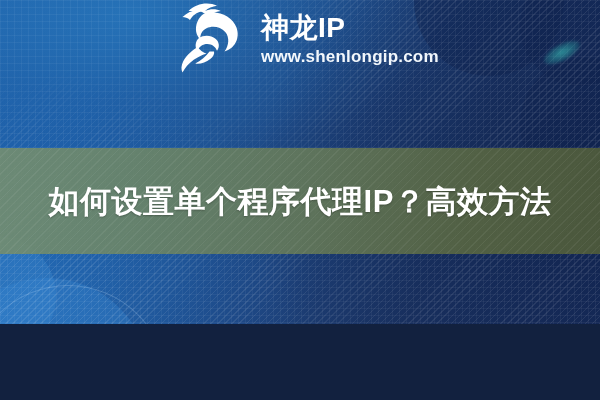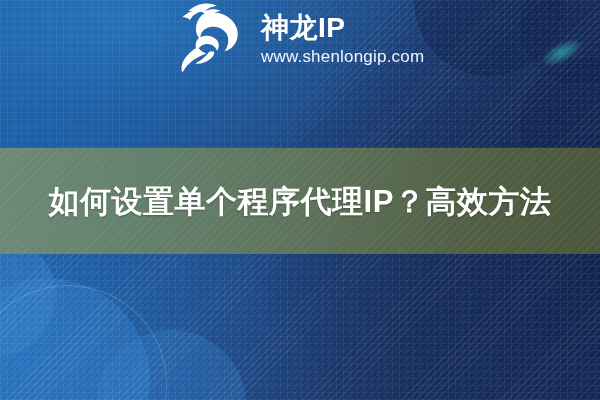--- a/index.html
+++ b/index.html
@@ -3,21 +3,21 @@
 <meta charset="utf-8">
 <style>
   html, body {
     margin: 0;
     padding: 0;
     background: #12213f;
   }
   #banner {
     position: relative;
     width: 600px;
-    height: 400px;
+    height: 324px;
     overflow: hidden;
     font-family: "Liberation Sans", "DejaVu Sans", sans-serif;
     background: #b91c1c;
   }
 
   
   .layer {
     position: absolute;
     inset: 0;
     pointer-events: none;
@@ -164,21 +164,21 @@
     color: #ffffff;
     font-size: 28px;
     font-weight: 700;
     line-height: 1.05;
     letter-spacing: 0.5px;
     white-space: nowrap;
   }
   .brand-url {
     color: #f2f7fc;
     font-size: 17px;
-    font-weight: 400;
+    font-weight: 700;
     line-height: 1.25;
     margin-top: 3px;
     letter-spacing: 0.2px;
     white-space: nowrap;
   }
 
   
   .title-band {
     position: absolute;
     left: 0;

